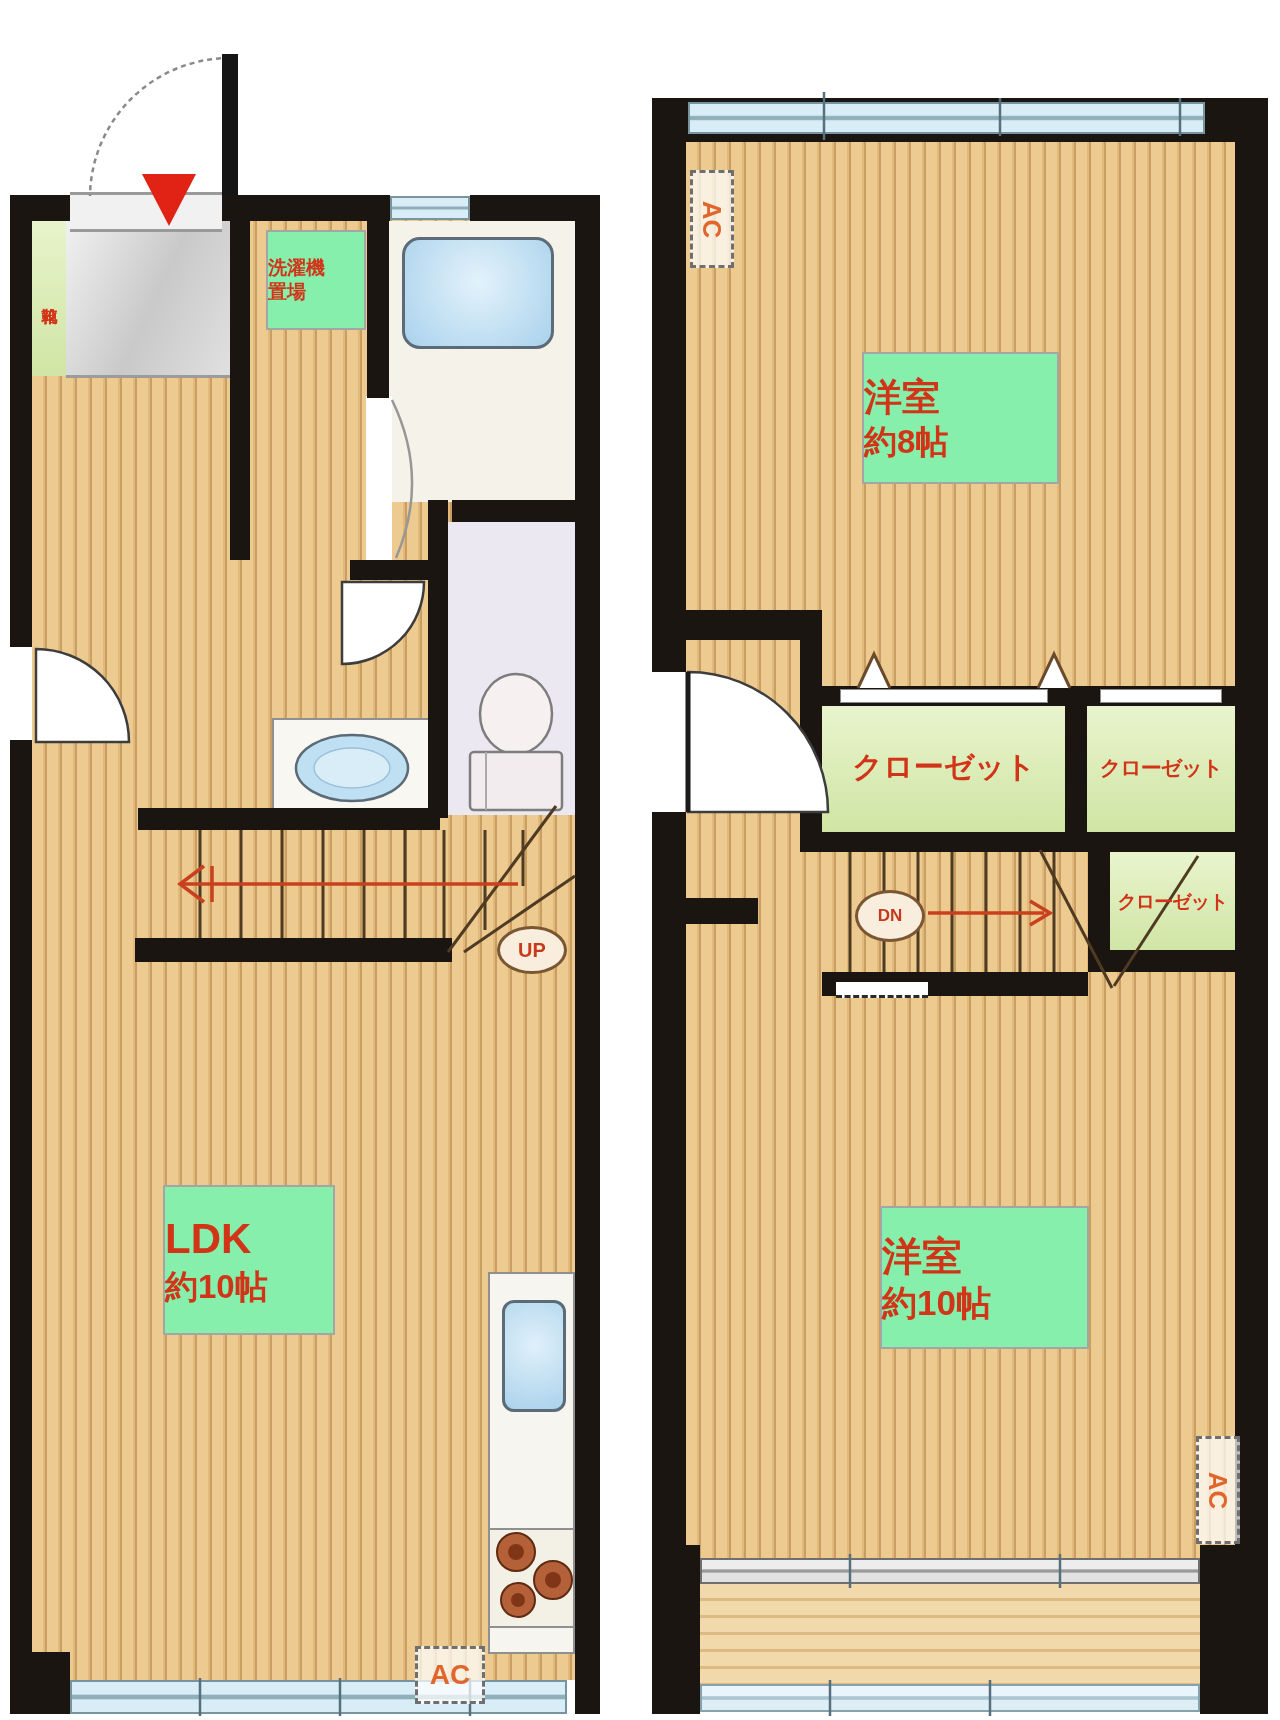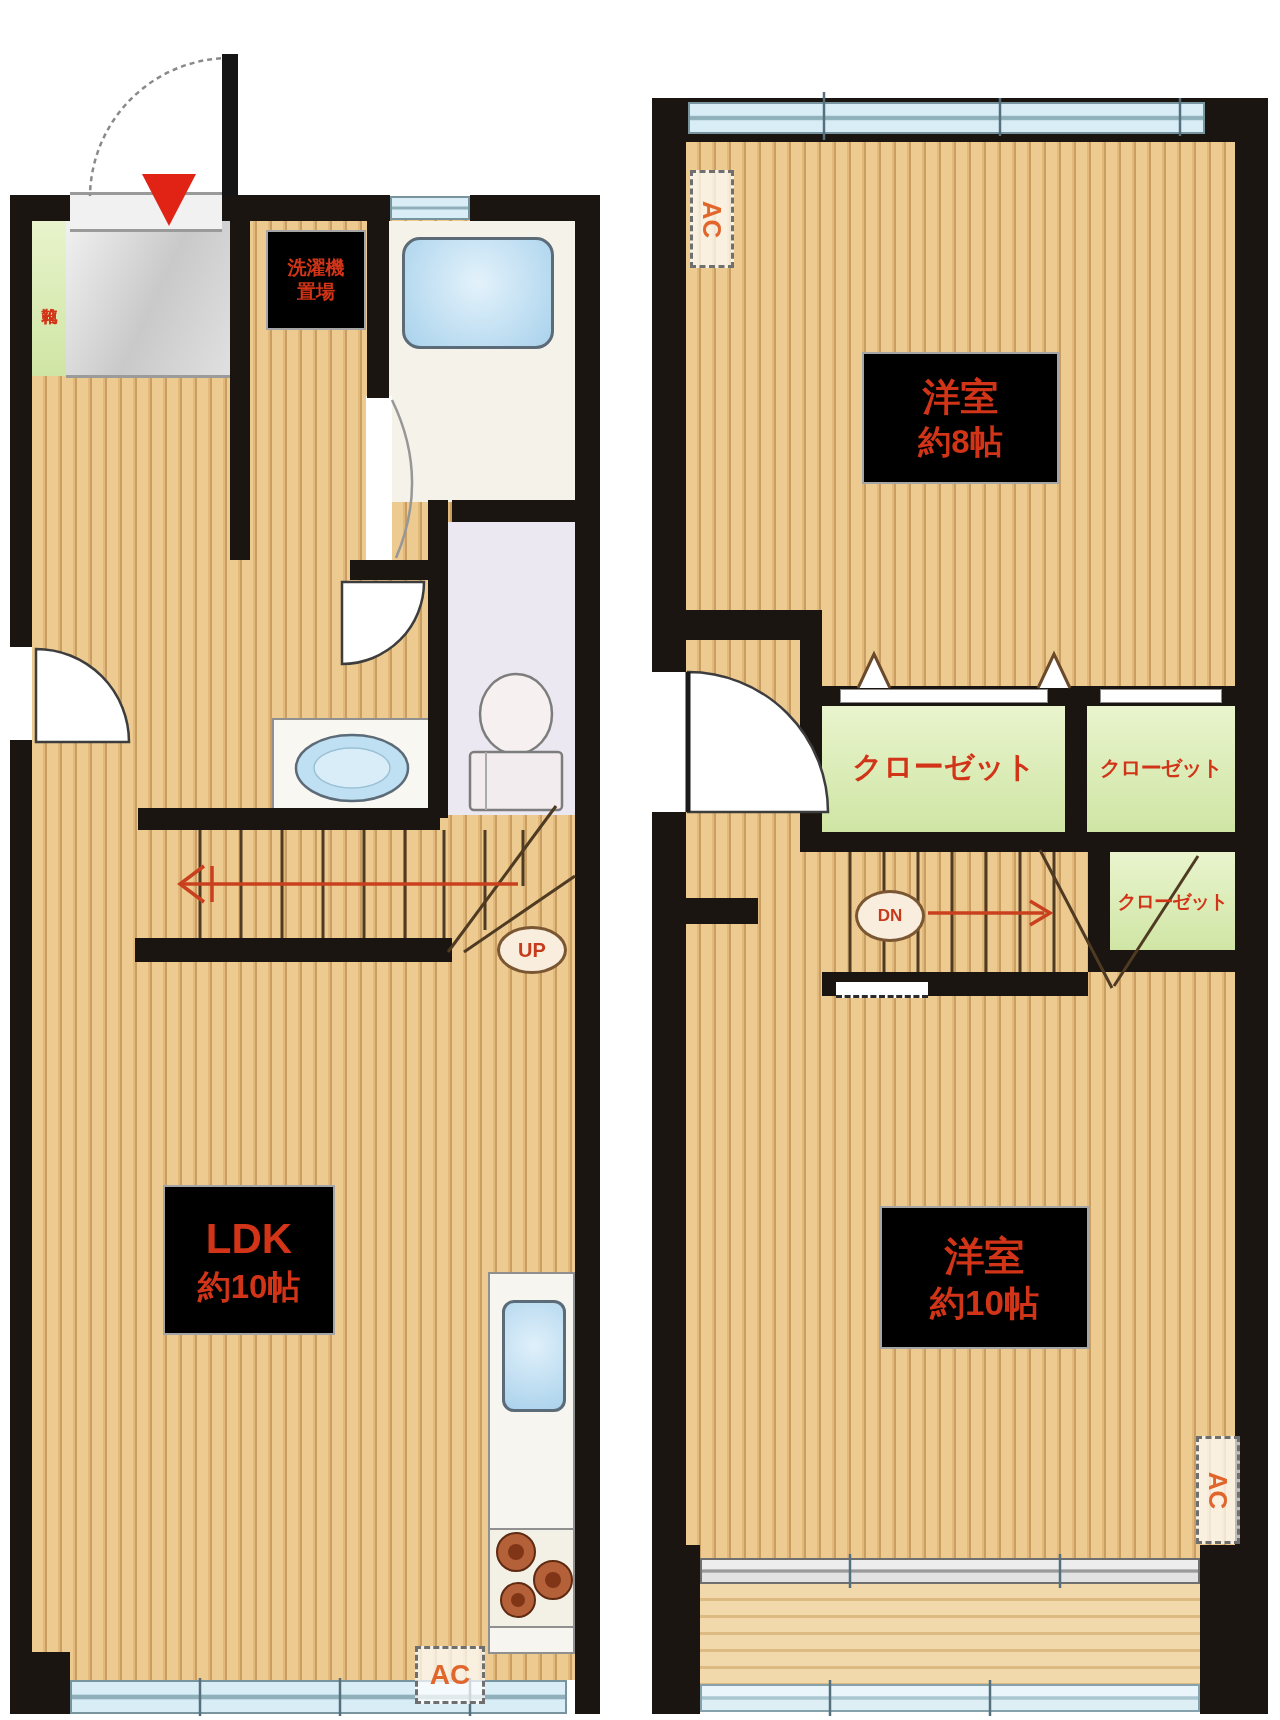--- a/index.html
+++ b/index.html
@@ -13,22 +13,22 @@
   .tile{background:linear-gradient(115deg,#f4f4f4,#c9c9c9 55%,#e0e0e0);border-bottom:3px solid #9b9b9b;}
   .green{background:linear-gradient(180deg,#e9f4cd,#cfe5a4);}
   .bathfloor{background:#f4f2e9;}
   .toiletfloor{background:#ebe8f1;}
   .whitebox{background:#f8f7f2;border:2px solid #909090;}
   .window{background:linear-gradient(180deg,#d9edf6 0 40%,#8fb0ba 45%,#8fb0ba 55%,#d9edf6 60%);border:2px solid #78959f;}
   .slider{background:linear-gradient(180deg,#ededed 0 40%,#9a9a9a 45%,#9a9a9a 55%,#e2e2e2 60%);border:2px solid #6f6f6f;}
   .rail{background:linear-gradient(180deg,#e9f5fa 0 40%,#a9c6d1 45%,#a9c6d1 55%,#ddeef5 60%);border:2px solid #86a2ac;}
   .tub{background:radial-gradient(circle at 50% 40%,#e3f2fb,#a9d2ec);border:3px solid #5c6b78;border-radius:18px;}
   .ksink{background:radial-gradient(circle at 50% 40%,#dff0fa,#abd2ec);border:3px solid #5c6b78;border-radius:12px;}
-  .label-box{position:absolute;background:#000000;border:2px solid #a5a5a5;color:#d23418;font-weight:bold;
-    display:flex;flex-direction:column;align-items:center;justify-content:center;line-height:1.25;z-index:6;}
+  .label-box{position:absolute;background:#86efac;border:2px solid #a5a5a5;color:#d23418;font-weight:bold;
+    display:flex;flex-direction:column;align-items:flex-start;justify-content:center;line-height:1.25;z-index:6;}
   .redtext{color:#d23418;font-weight:bold;}
   .oval{position:absolute;border:3px solid #7a5632;border-radius:50%;background:#f9eedd;color:#c63b1c;
     font-weight:bold;display:flex;align-items:center;justify-content:center;z-index:6;}
   .ac{position:absolute;color:#e0662c;font-weight:bold;border:3px dashed #6f6f6f;background:rgba(255,255,255,0.72);
     display:flex;align-items:center;justify-content:center;z-index:6;}
   .vert{writing-mode:vertical-rl;text-orientation:upright;}
   .side{transform:rotate(90deg);}
   .threshold{background:#f1f1f1;border-top:3px solid #9a9a9a;border-bottom:3px solid #9a9a9a;}
   .dashedsill{background:#ffffff;border-bottom:3px dashed #2a2a2a;}
   svg.overlay{position:absolute;left:0;top:0;z-index:4;pointer-events:none;}

